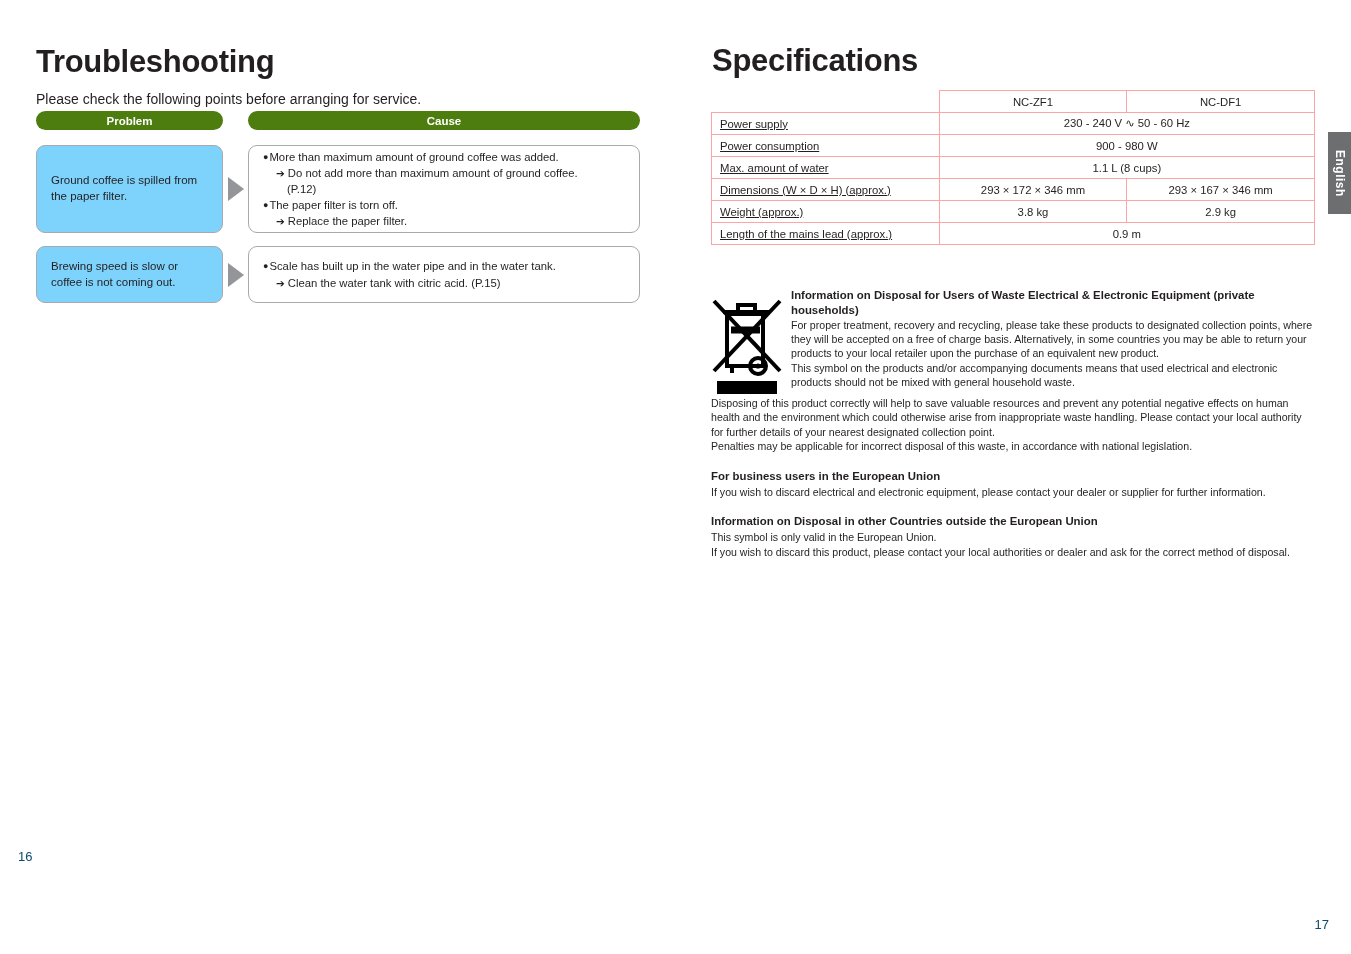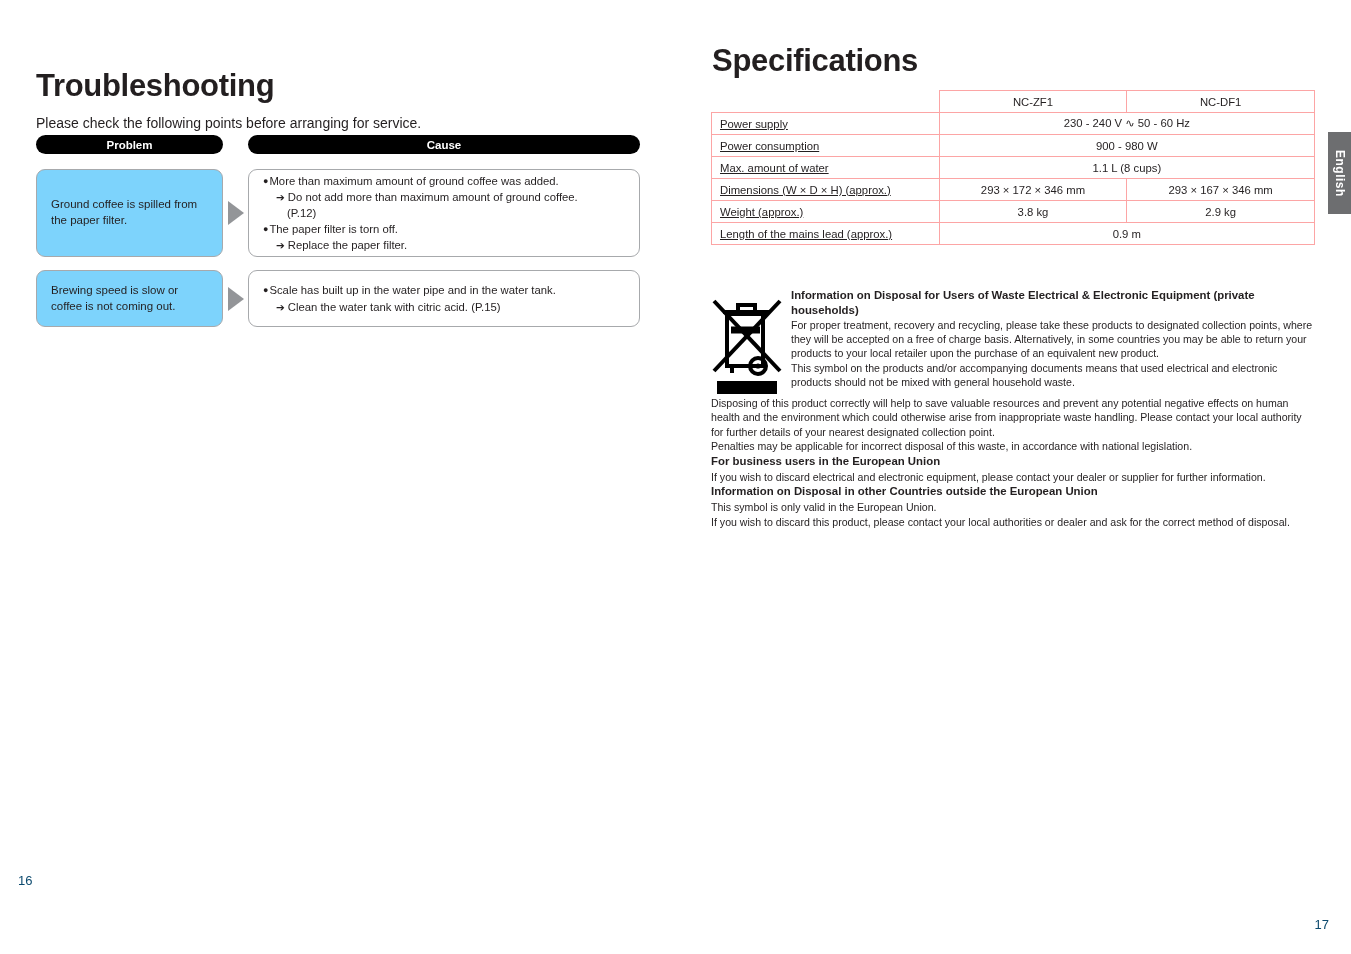--- a/index.html
+++ b/index.html
@@ -16,21 +16,21 @@
   .page-spread {
     position: relative;
     width: 1351px;
     height: 954px;
   }
 
   
   .page-left {
     position: absolute;
     left: 0; top: 0;
-    width: 676px; height: 886px; margin-top: 24px;
+    width: 676px; height: 886px;
   }
 
   .page-right {
     position: absolute;
     left: 676px; top: 0;
     width: 675px; height: 954px;
   }
 
   .h1-title {
     font-size: 31px;
@@ -53,21 +53,21 @@
   .col-headers {
     position: absolute;
     left: 36px; top: 111px;
     width: 604px;
     height: 19px;
   }
   .pill {
     position: absolute;
     top: 0;
     height: 19px;
-    background: #000000;
+    background: #4d7c0f;
     border-radius: 9.5px;
     color: #ffffff;
     font-size: 11.5px;
     font-weight: bold;
     display: flex;
     align-items: center;
     justify-content: center;
   }
   .pill-problem { left: 0; width: 187px; }
   .pill-cause { left: 212px; width: 392px; }
@@ -211,21 +211,21 @@
     font-size: 10.6px;
     line-height: 1.34;
     color: #231f20;
   }
   .weee-full {
     font-size: 10.6px;
     line-height: 1.36;
     color: #231f20;
     margin-top: 0px;
   }
-  .weee-section { }
+  .weee-section { margin-top: 15px; }
   .weee-section .weee-h { margin-bottom: 1px; }
 
   
   .side-tab {
     position: absolute;
     right: 0;
     top: 132px;
     width: 23px;
     height: 82px;
     background: #6d6e70;

